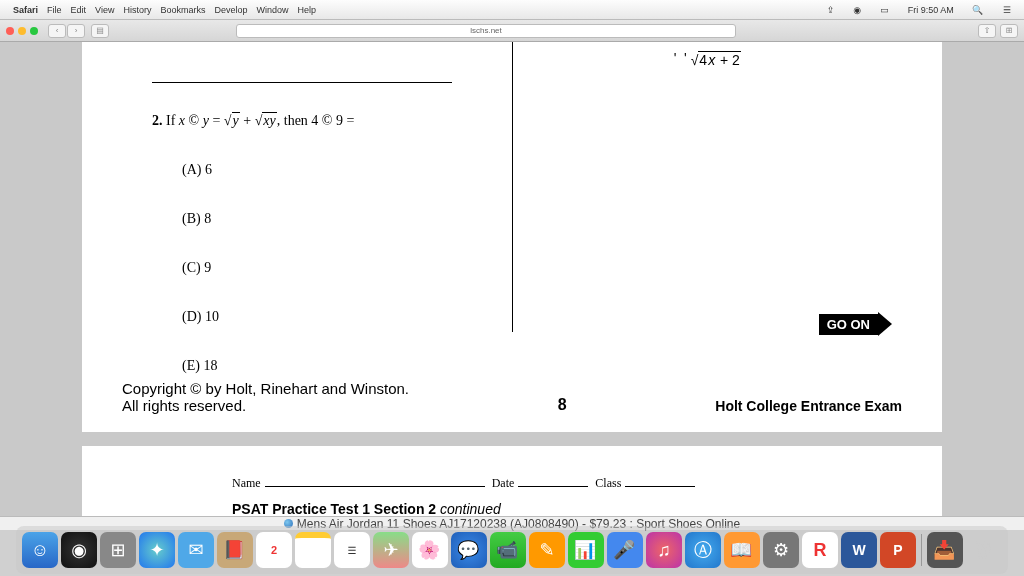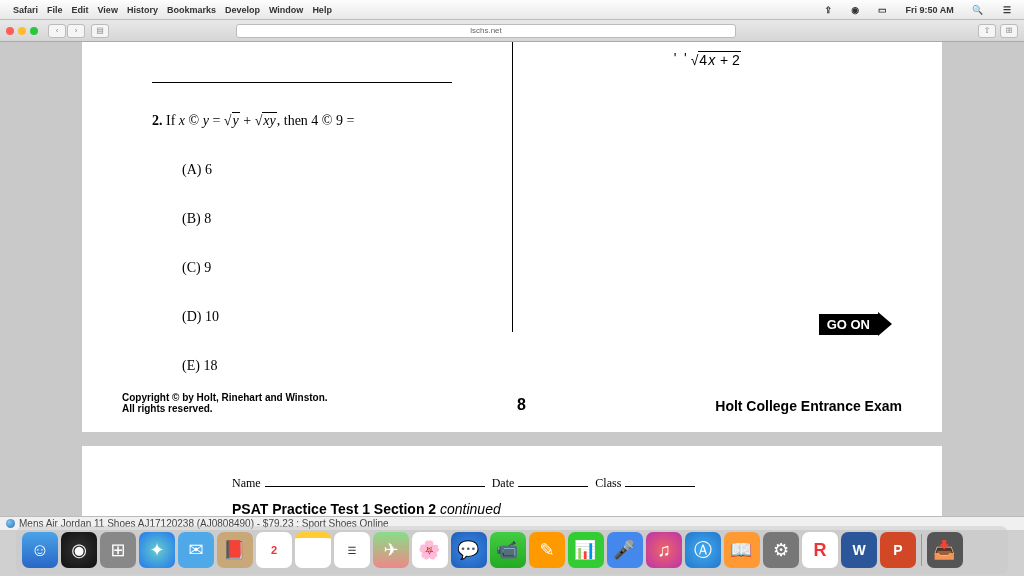--- a/index.html
+++ b/index.html
@@ -15,21 +15,21 @@
   height: 20px;
   background: linear-gradient(#fdfdfd, #e8e8e8);
   display: flex;
   align-items: center;
   font-size: 9px;
   color: #333;
   padding: 0 4px;
   border-bottom: 1px solid #bbb;
 }
 .apple { font-size: 10px; margin-right: 6px; }
-.menubar span { margin-right: 9px; font-weight: bold; }
+.menubar span { margin-right: 9px; }
 .menubar .bold { font-weight: 600; }
 .menubar-right { margin-left: auto; display: flex; align-items: center; gap: 10px; }
 .toolbar {
   height: 22px;
   background: linear-gradient(#e8e8e8, #d6d6d6);
   display: flex;
   align-items: center;
   padding: 0 6px;
   border-bottom: 1px solid #aaa;
   font-size: 9px;
@@ -74,32 +74,33 @@
 .question { font-family: 'Times New Roman', serif; font-size: 14px; }
 .q-line { margin-left: 10px; margin-bottom: 10px; }
 .q-num { font-weight: bold; }
 .italic { font-style: italic; }
 .choices { margin-left: 40px; }
 .choice { margin-bottom: 10px; font-size: 14px; margin-top: 33px; }
 .goon { position: absolute; right: 50px; top: 270px; display: flex; align-items: center; }
 .goon-box { background: #000; color: #fff; font-weight: bold; font-size: 13px; padding: 3px 8px; font-family: Arial; }
 .goon-arrow { width: 0; height: 0; border-top: 12px solid transparent; border-bottom: 12px solid transparent; border-left: 14px solid #000; }
 .footer { display: flex; justify-content: space-between; align-items: flex-end; position: absolute; bottom: 18px; left: 40px; right: 40px; }
-.copyright { font-size: 10px; font-family: Arial; font-weight: bold; }
+.copyright { font-size: 15px; font-family: Arial; }
 .pagenum { font-size: 16px; font-weight: bold; font-family: Arial; }
 .examname { font-size: 14px; font-weight: bold; font-family: Arial; }
 .header2 { font-family: 'Times New Roman', serif; font-size: 12px; margin-left: 110px; }
 .blank { display: inline-block; border-bottom: 1px solid #000; width: 220px; margin: 0 4px; }
 .blank-sm { width: 70px; }
 .section-title { font-family: Arial; font-weight: bold; font-size: 14px; margin-left: 110px; margin-top: 10px; }
 .section-title .cont { font-style: italic; font-weight: normal; }
 .statusbar {
   height: 14px; background: #f0f0f0; border-top: 1px solid #bbb;
-  display: flex; align-items: center; font-size: 10px; color: #444;
+  display: flex; align-items: center; font-size: 12px; color: #444;
   padding: 0 6px;
+  justify-content: center;
 }
 .globe { width: 9px; height: 9px; border-radius: 50%; background: radial-gradient(circle at 35% 35%, #7ec8f0, #2a6db8); margin-right: 4px; }
 .dock {
   position: absolute; bottom: 2px; left: 50%; transform: translateX(-50%);
   height: 48px; display: flex; align-items: center; gap: 3px;
   background: rgba(200,200,200,0.5); border-radius: 8px; padding: 2px 6px;
 }
 .dock-item { width: 36px; height: 36px; border-radius: 7px; display: flex; align-items: center; justify-content: center; font-size: 18px; color: #fff; }
 .sep { width: 1px; height: 32px; background: rgba(0,0,0,0.25); margin: 0 2px; }
 </style>

